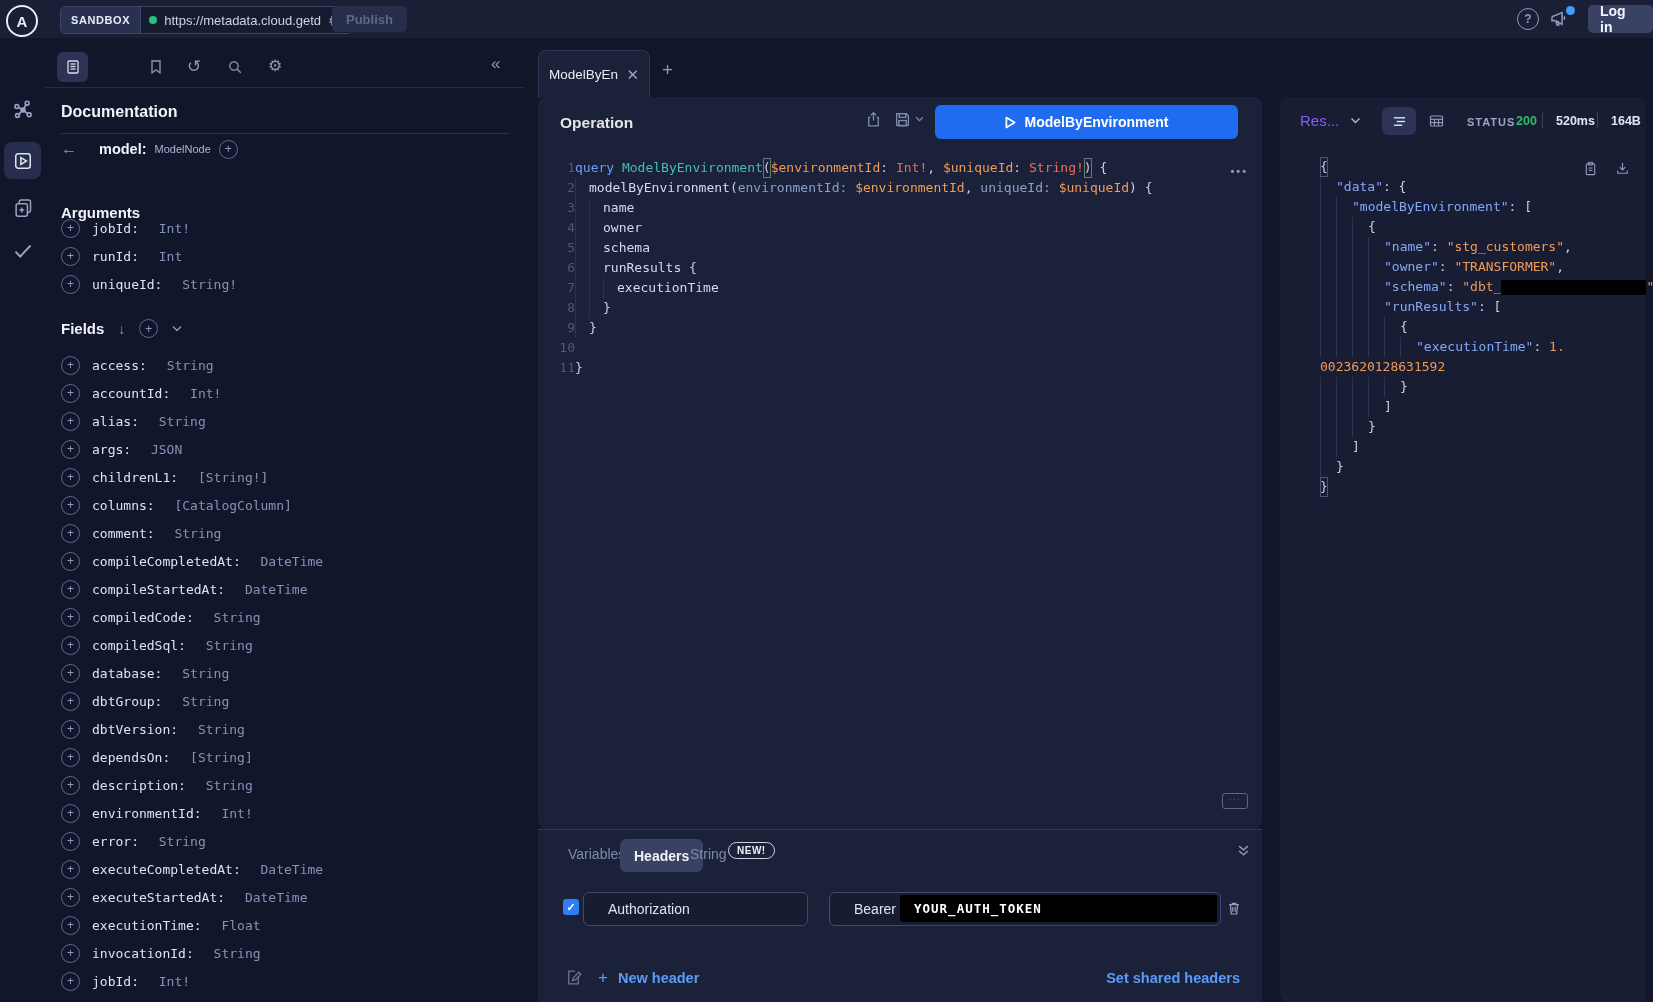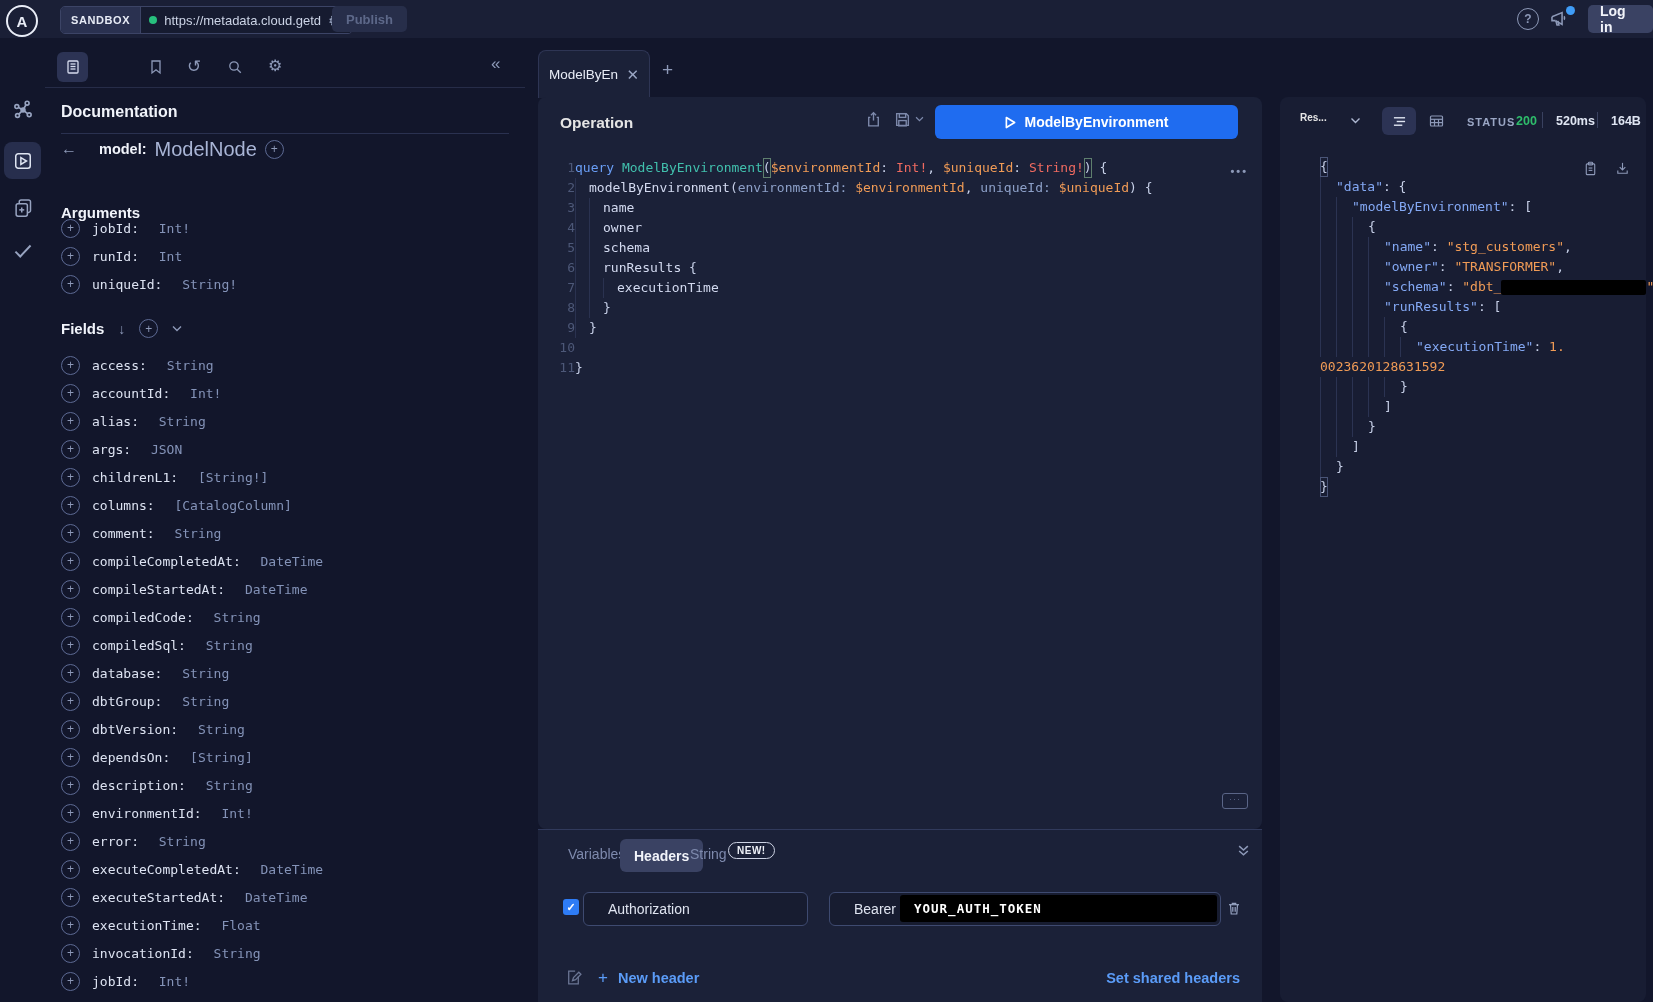--- a/index.html
+++ b/index.html
@@ -39,21 +39,21 @@
   .docs-toolbar{position:absolute;left:0;top:0;width:480px;height:49px;border-bottom:1px solid #262c48;}
   .tb-pill{position:absolute;left:12px;top:14px;width:31px;height:30px;background:#2c3354;border-radius:6px;
            display:flex;align-items:center;justify-content:center;color:#d6dcee;}
   .tb-ic{position:absolute;top:21px;color:#8d99b8;}
   .docs-collapse{position:absolute;left:446px;top:16px;color:#8d99b8;font-size:17px;}
   .docs-title{position:absolute;left:16px;top:65px;font-size:16px;font-weight:bold;color:#f0f3fa;}
   .docs-divider{position:absolute;left:16px;top:95px;width:448px;height:1px;background:#2a3150;}
   .crumb{position:absolute;left:16px;top:98px;height:26px;display:flex;align-items:center;gap:8px;}
   .crumb .back{color:#8d99b8;font-size:16px;}
   .crumb .cname{font-weight:bold;color:#f0f3fa;font-size:14.5px;margin-left:14px;}
-  .crumb .ctype{color:#a9b5d6;font-size:20px;}
+  .crumb .ctype{color:#a9b5d6;font-size:11px;}
   .plus-circle{width:17px;height:17px;border:1px solid #5d6a94;border-radius:50%;color:#8d99b8;
                display:inline-flex;align-items:center;justify-content:center;font-size:12px;line-height:1;flex:0 0 auto;}
   .sect-h{position:absolute;left:16px;font-size:15px;font-weight:bold;color:#f0f3fa;}
   .fields-head{position:absolute;left:16px;top:281px;display:flex;align-items:center;gap:14px;}
   .fields-head .hicon{color:#8d99b8;font-size:14px;}
   .doc-list{position:absolute;left:16px;right:16px;}
   .doc-row{height:28px;display:flex;align-items:center;gap:12px;}
   .fname{font-family:"DejaVu Sans Mono",monospace;font-size:13px;color:#dde3f2;white-space:pre;}
   .ftype{font-family:"DejaVu Sans Mono",monospace;font-size:13px;color:#8493b8;white-space:pre;}
 
@@ -97,21 +97,21 @@
                 display:flex;align-items:center;padding:0 14px;color:#fff;font-family:"DejaVu Sans Mono",monospace;
                 font-size:12.5px;font-weight:bold;letter-spacing:1px;}
   .trash{position:absolute;left:688px;top:70px;color:#98a4c2;}
   .pencil-doc{position:absolute;left:27px;top:139px;color:#6b7694;}
   .new-header{position:absolute;left:60px;top:138px;color:#5b9cf8;font-size:14.5px;font-weight:bold;display:flex;gap:10px;align-items:center;}
   .new-header .plus{font-size:17px;font-weight:normal;}
   .shared-headers{position:absolute;right:22px;top:140px;color:#5b9cf8;font-size:14.5px;font-weight:bold;}
 
   
   .resp{position:absolute;left:1280px;top:97px;width:366px;height:905px;background:#181d33;border-radius:8px;}
-  .resp-title{position:absolute;left:20px;top:15px;font-size:10px;font-weight:bold;color:#e5e5e5;}
+  .resp-title{position:absolute;left:20px;top:15px;font-size:15px;font-weight:normal;color:#8b5cf6;}
   .resp-chev{position:absolute;left:70px;top:20px;color:#aeb8d2;}
   .view-pill{position:absolute;left:102px;top:10px;width:34px;height:28px;background:#2c3354;border-radius:6px;
              display:flex;align-items:center;justify-content:center;color:#dfe5f2;}
   .table-ic{position:absolute;left:148px;top:16px;color:#8d99b8;}
   .status-label{position:absolute;left:187px;top:19px;font-size:11px;font-weight:bold;letter-spacing:1px;color:#9aa6c4;}
   .status-code{position:absolute;left:236px;top:17px;font-size:12.5px;font-weight:bold;color:#2ebd6b;}
   .vdiv{position:absolute;top:15px;width:1px;height:16px;background:#39415f;}
   .resp-time{position:absolute;left:276px;top:17px;font-size:12.5px;font-weight:bold;color:#dfe5f2;}
   .resp-size{position:absolute;left:331px;top:17px;font-size:12.5px;font-weight:bold;color:#dfe5f2;}
   .resp-body{position:absolute;left:40px;top:60px;right:6px;font-family:"DejaVu Sans Mono",monospace;font-size:13px;}

